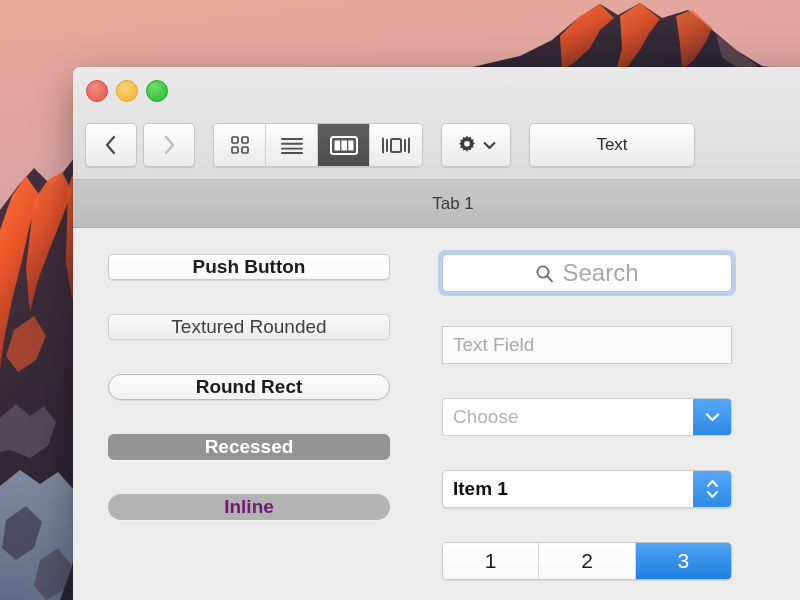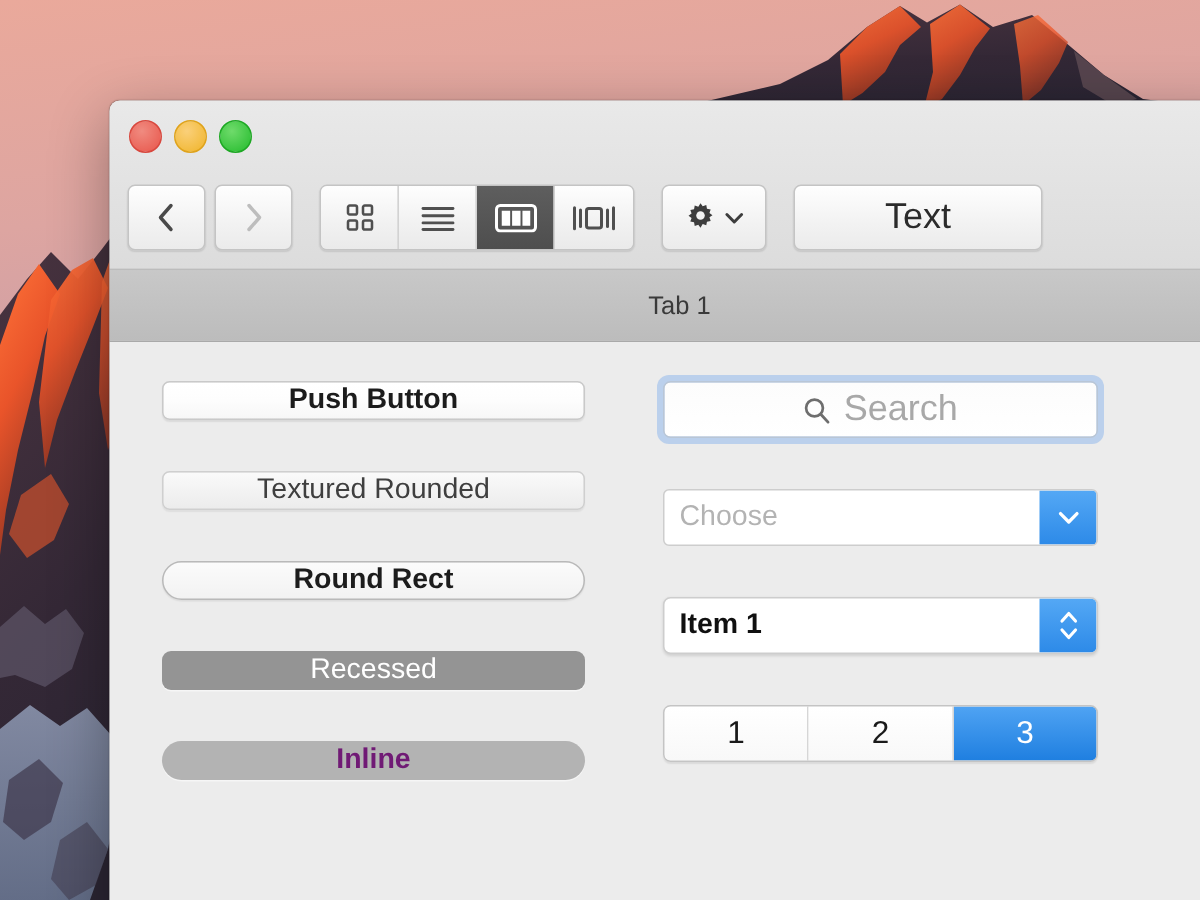--- a/index.html
+++ b/index.html
@@ -89,21 +89,21 @@
     border-right: 1px solid #d2d2d2;
   }
   .vseg:last-child { border-right: none; }
   .vseg.selected { background: linear-gradient(180deg, #5e5e5e 0%, #4e4e4e 100%); }
 
   
   #gear-btn { width: 70px; height: 44px; gap: 5px; }
   
   #text-btn {
     width: 166px; height: 44px;
-    font-size: 24px; color: #2b2b2b;
+    font-size: 17px; color: #2b2b2b;
   }
 
   
   #tabbar {
     height: 48px;
     background: linear-gradient(180deg, #c8c8c8 0%, #bcbcbc 100%);
     border-bottom: 1px solid #a9a9a9;
     display: flex; align-items: center; justify-content: center;
   }
   #tab-1 { font-size: 17px; color: #3a3a3a; }
@@ -143,21 +143,21 @@
     color: #3f3f3f;
   }
   #round-rect {
     background: linear-gradient(180deg, #fbfbfb 0%, #f2f2f2 100%);
     border: 1px solid #b9b9b9; border-radius: 19px;
     box-shadow: 0 1px 1px rgba(0,0,0,.07);
     color: #1c1c1c; font-weight: bold; justify-content: center;
   }
   #recessed {
     background: #949494; border: none; border-radius: 6px;
-    color: #ffffff; font-weight: normal;
+    color: #ffffff; font-weight: bold;
     box-shadow: 0 1px 0 rgba(255,255,255,.55);
   }
   #inline {
     background: #b3b3b3; border: none; border-radius: 19px;
     color: #701a75; font-weight: bold;
     box-shadow: 0 1px 0 rgba(255,255,255,.5);
   }
 
   
   .focus-wrap {
@@ -388,20 +388,23 @@
         <div class="focus-wrap" style="margin:-4px;">
           <div id="search-field">
             <svg width="19" height="19" viewBox="0 0 19 19">
               <circle cx="8" cy="8" r="5.6" fill="none" stroke="#6e6e6e" stroke-width="1.8"></circle>
               <line x1="12.2" y1="12.2" x2="17" y2="17.4" stroke="#6e6e6e" stroke-width="1.9" stroke-linecap="round"></line>
             </svg>
             <span id="search-placeholder">Search</span>
           </div>
         </div>
 
+        <div id="text-field">
+          <span id="text-field-placeholder">Text Field</span>
+        </div>
 
         <div class="combo-row">
           <div class="combo-text">
             <span id="choose-value">Choose</span>
           </div>
           <div class="blue-tab">
             <svg width="15" height="10" viewBox="0 0 15 10">
               <polyline points="2,2.4 7.5,8 13,2.4" fill="none" stroke="#ffffff" stroke-width="2.2" stroke-linecap="round" stroke-linejoin="round"></polyline>
             </svg>
           </div>

